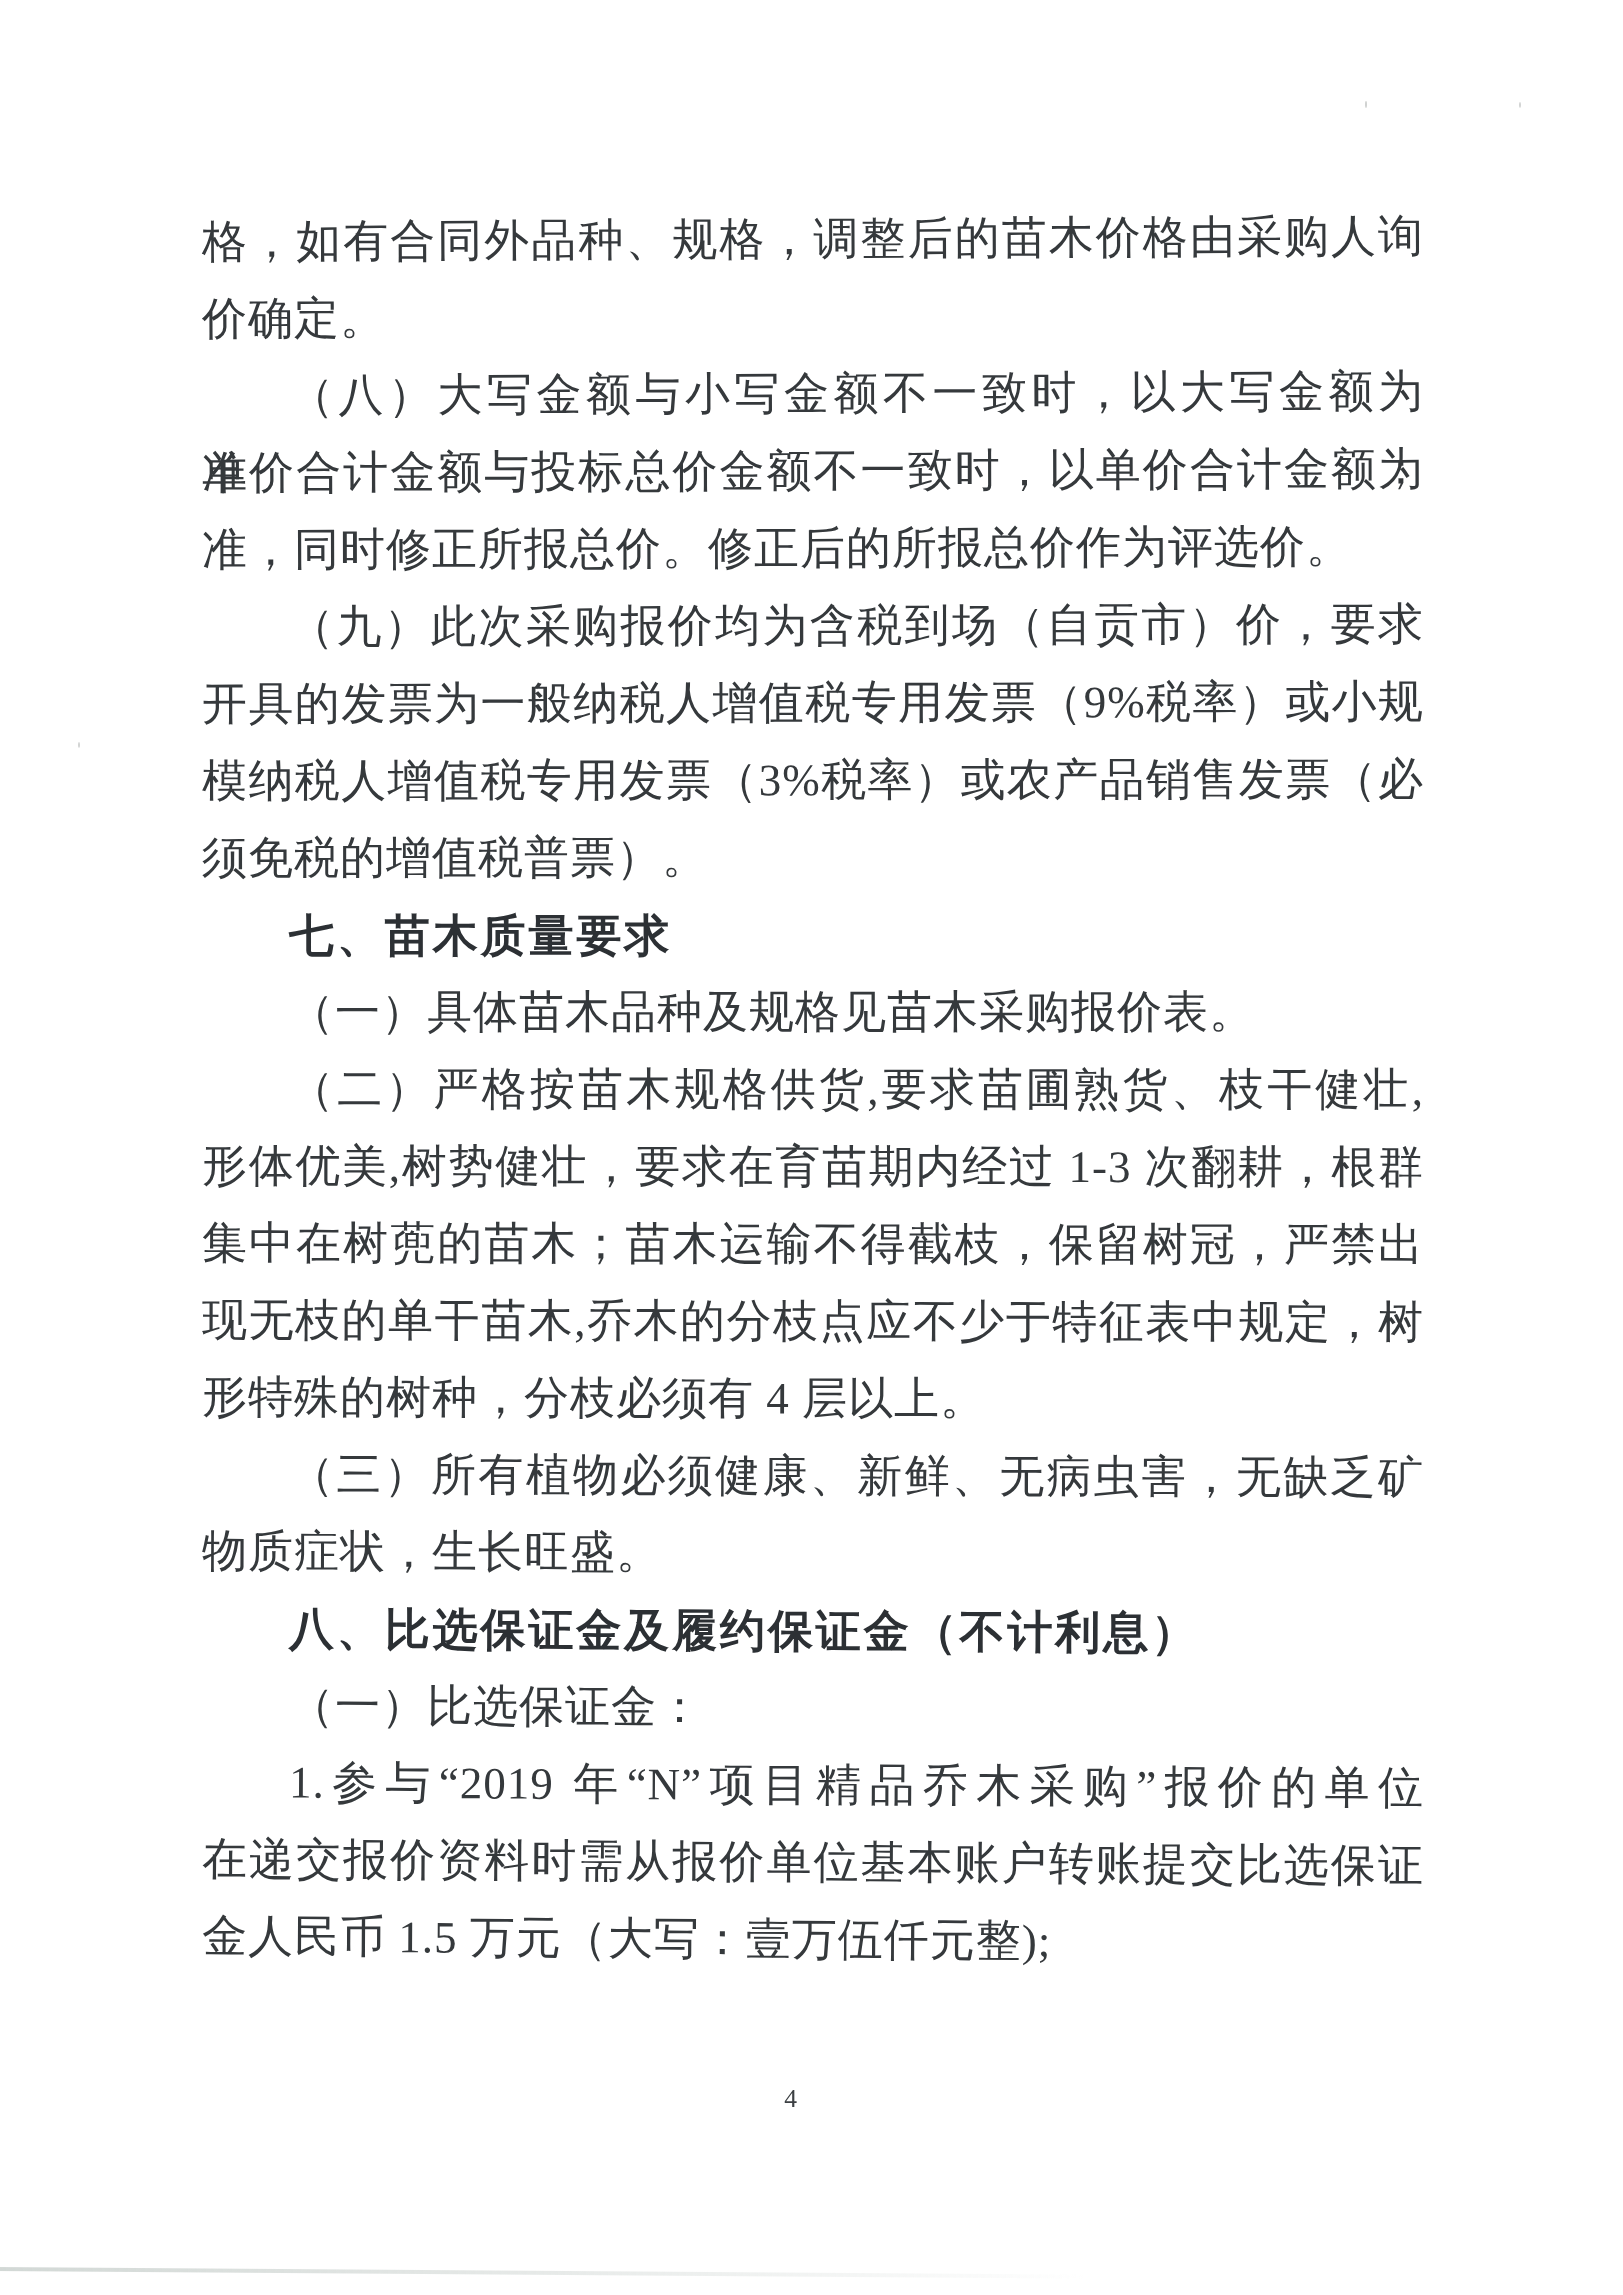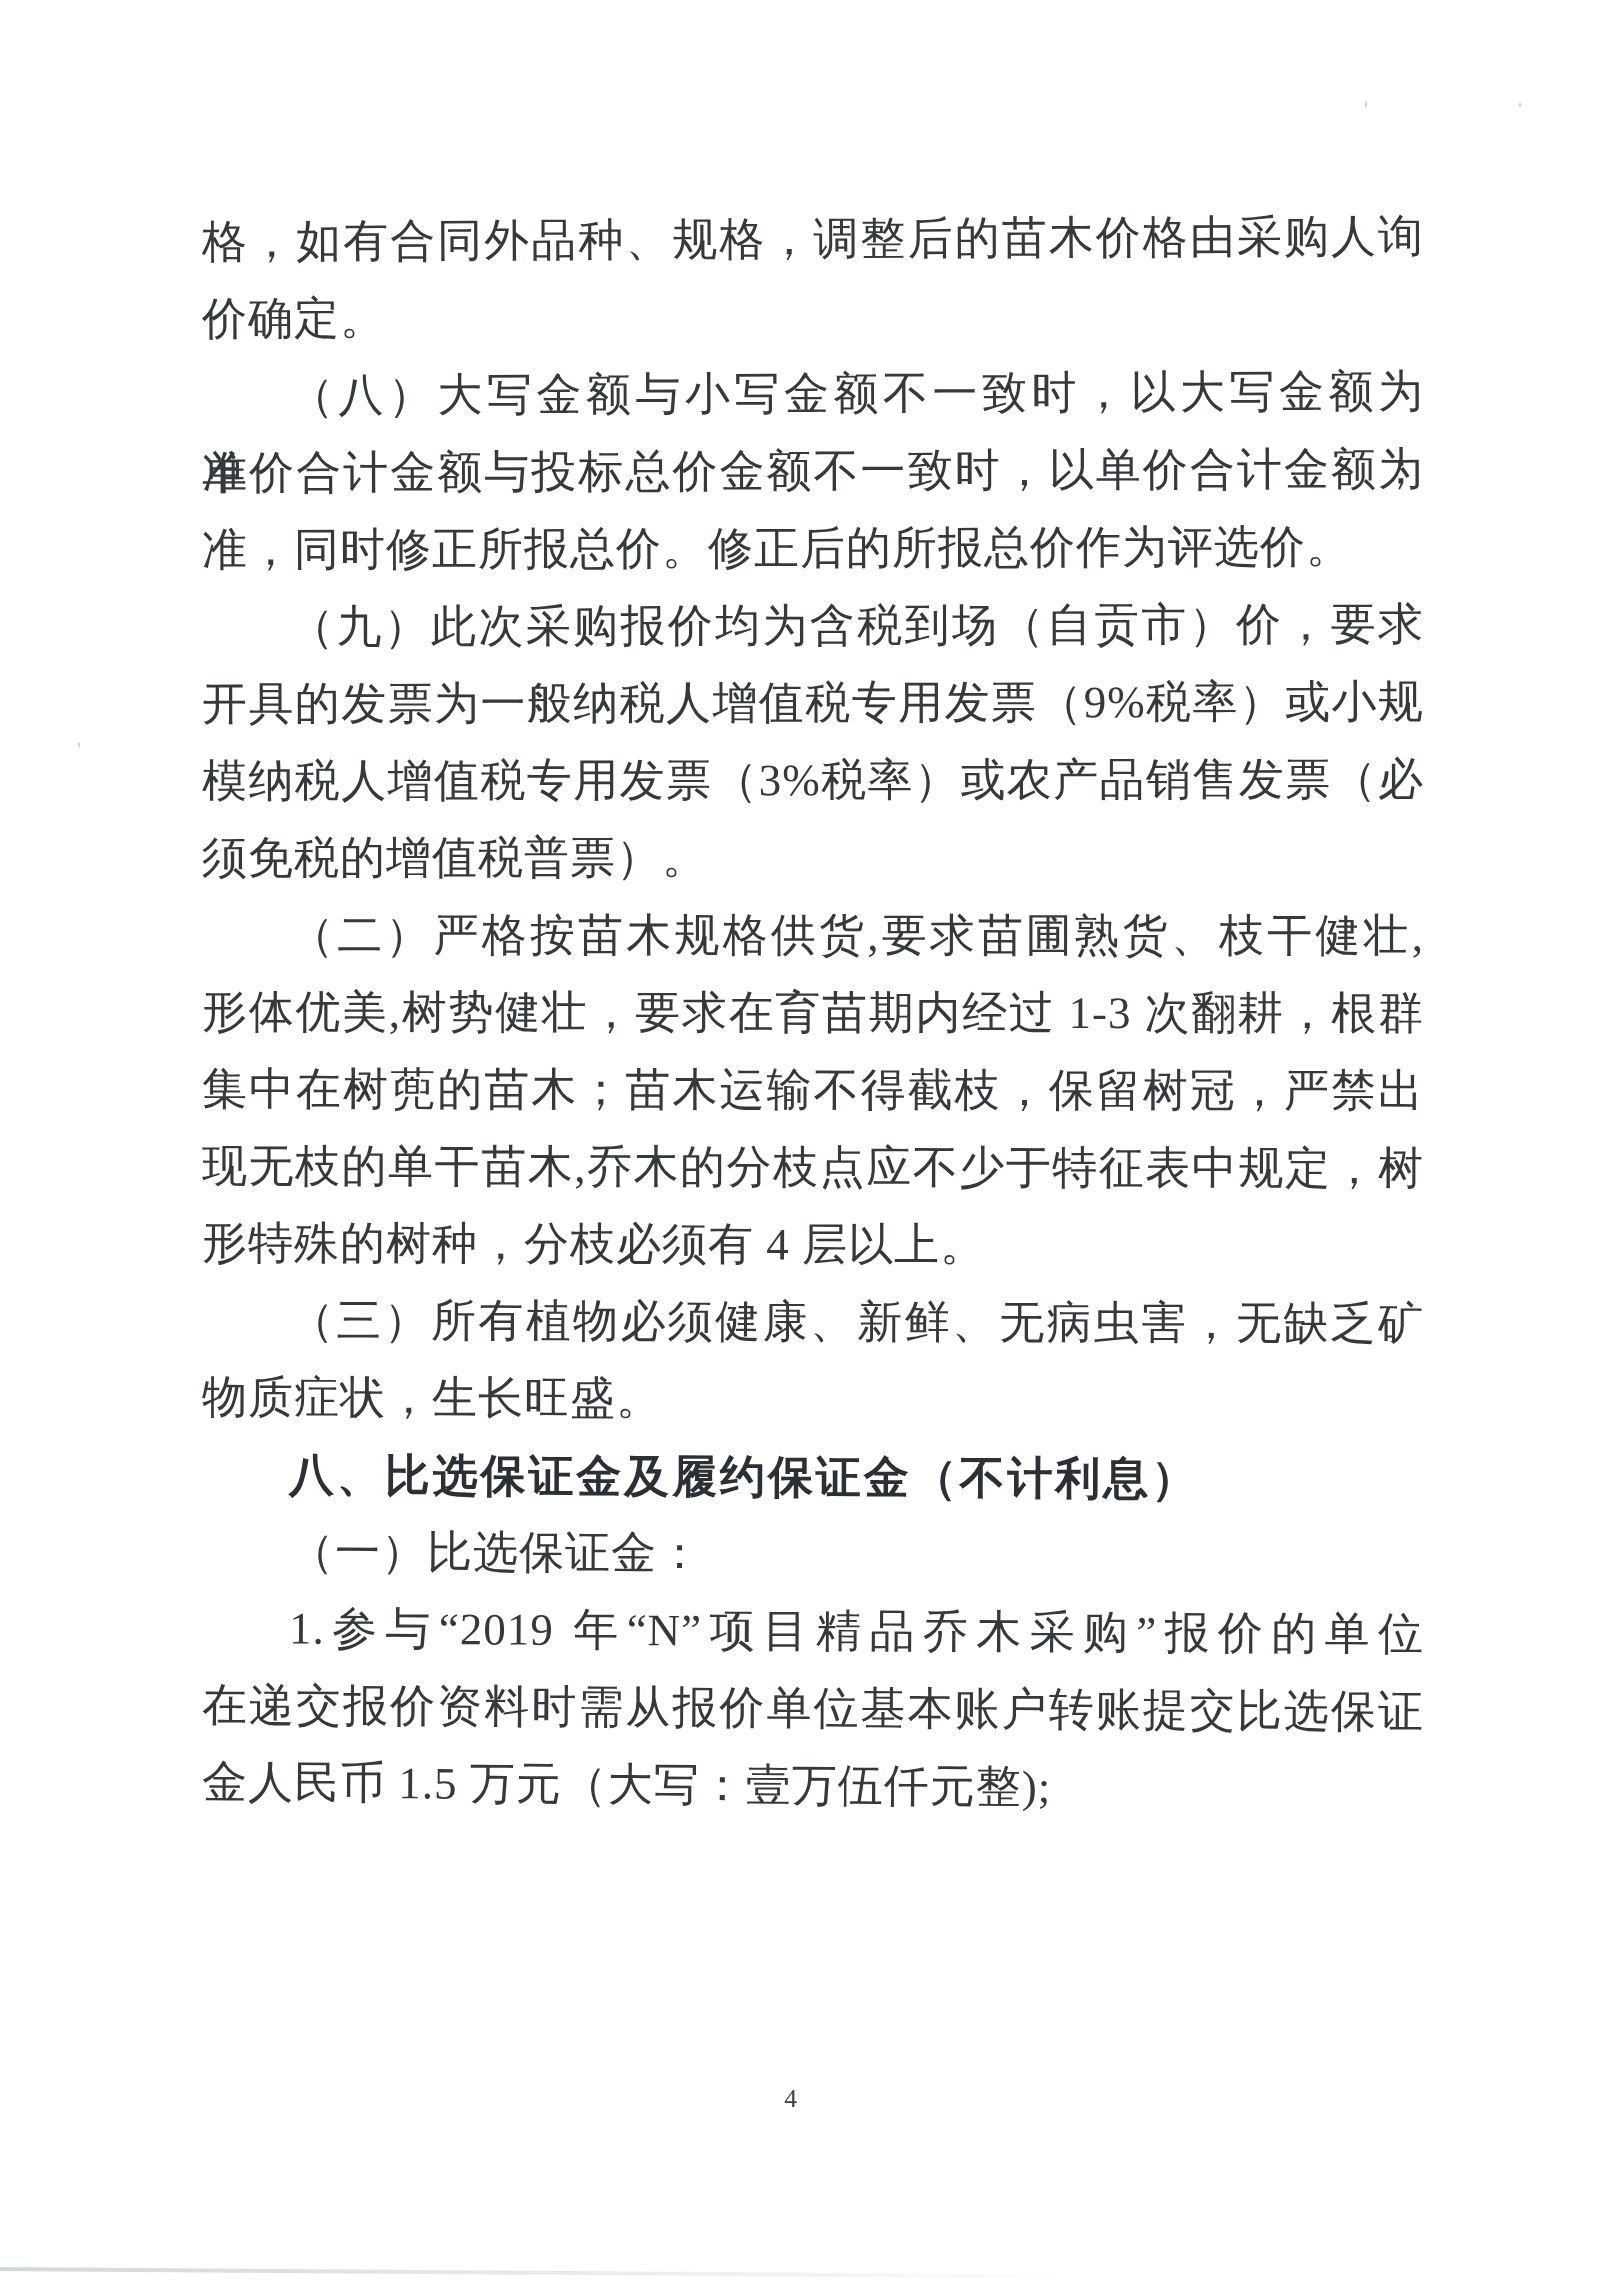--- a/index.html
+++ b/index.html
@@ -90,20 +90,22 @@
   <div class="text-block">
       <div class="line justify" style="transform: rotate(-0.28deg);">格，如有合同外品种、规格，调整后的苗木价格由采购人询</div>
       <div class="line" style="transform: rotate(-0.252deg);">价确定。</div>
       <div class="line justify indent" style="transform: rotate(-0.224deg);">（八）大写金额与小写金额不一致时，以大写金额为准；</div>
       <div class="line justify" style="transform: rotate(-0.195deg);">单价合计金额与投标总价金额不一致时，以单价合计金额为</div>
       <div class="line" style="transform: rotate(-0.167deg);">准，同时修正所报总价。修正后的所报总价作为评选价。</div>
       <div class="line justify indent" style="transform: rotate(-0.139deg);">（九）此次采购报价均为含税到场（自贡市）价，要求</div>
       <div class="line justify" style="transform: rotate(-0.111deg);">开具的发票为一般纳税人增值税专用发票（9%税率）或小规</div>
       <div class="line justify" style="transform: rotate(-0.083deg);">模纳税人增值税专用发票（3%税率）或农产品销售发票（必</div>
       <div class="line" style="transform: rotate(-0.055deg);">须免税的增值税普票）。</div>
+      <div class="line indent heading" style="transform: rotate(-0.026deg);">七、苗木质量要求</div>
+      <div class="line indent" style="transform: rotate(0.002deg);">（一）具体苗木品种及规格见苗木采购报价表。</div>
       <div class="line justify indent" style="transform: rotate(0.03deg);">（二）严格按苗木规格供货,要求苗圃熟货、枝干健壮,</div>
       <div class="line justify" style="transform: rotate(0.058deg);">形体优美,树势健壮，要求在育苗期内经过 1-3 次翻耕，根群</div>
       <div class="line justify" style="transform: rotate(0.086deg);">集中在树蔸的苗木；苗木运输不得截枝，保留树冠，严禁出</div>
       <div class="line justify" style="transform: rotate(0.115deg);">现无枝的单干苗木,乔木的分枝点应不少于特征表中规定，树</div>
       <div class="line" style="transform: rotate(0.143deg);">形特殊的树种，分枝必须有 4 层以上。</div>
       <div class="line justify indent" style="transform: rotate(0.171deg);">（三）所有植物必须健康、新鲜、无病虫害，无缺乏矿</div>
       <div class="line" style="transform: rotate(0.199deg);">物质症状，生长旺盛。</div>
       <div class="line indent heading" style="transform: rotate(0.227deg);">八、比选保证金及履约保证金（不计利息）</div>
       <div class="line indent" style="transform: rotate(0.255deg);">（一）比选保证金：</div>
       <div class="line justify indent" style="transform: rotate(0.284deg);">1.参与“2019 年“N”项目精品乔木采购”报价的单位</div>

